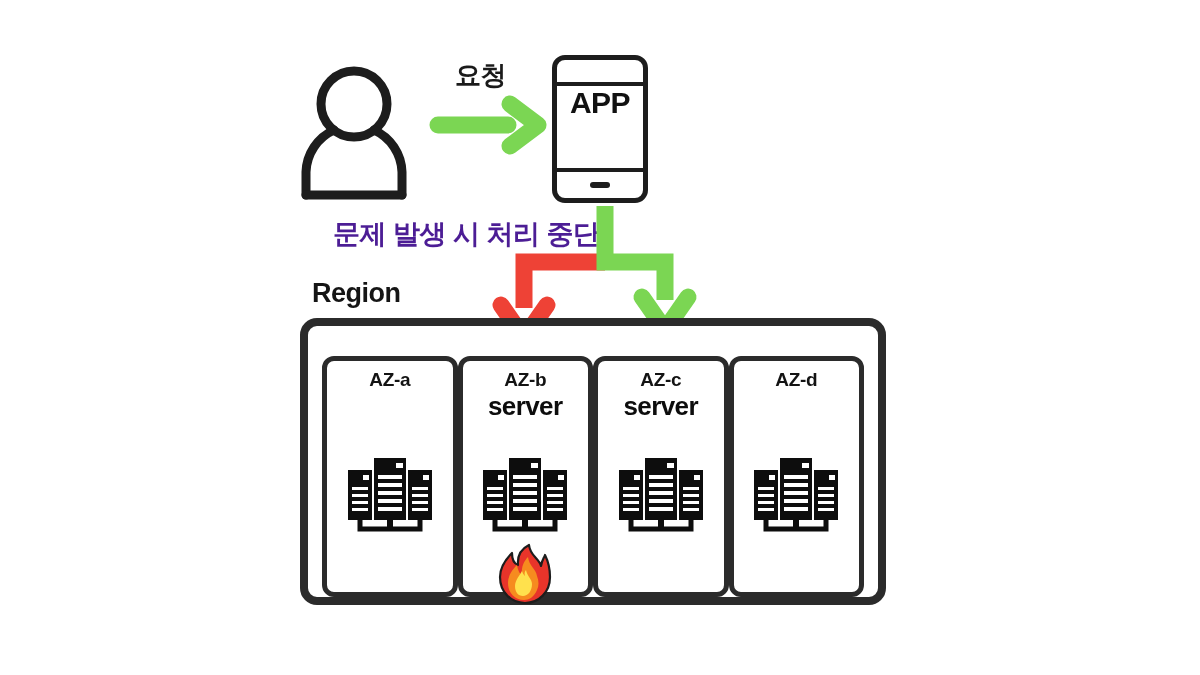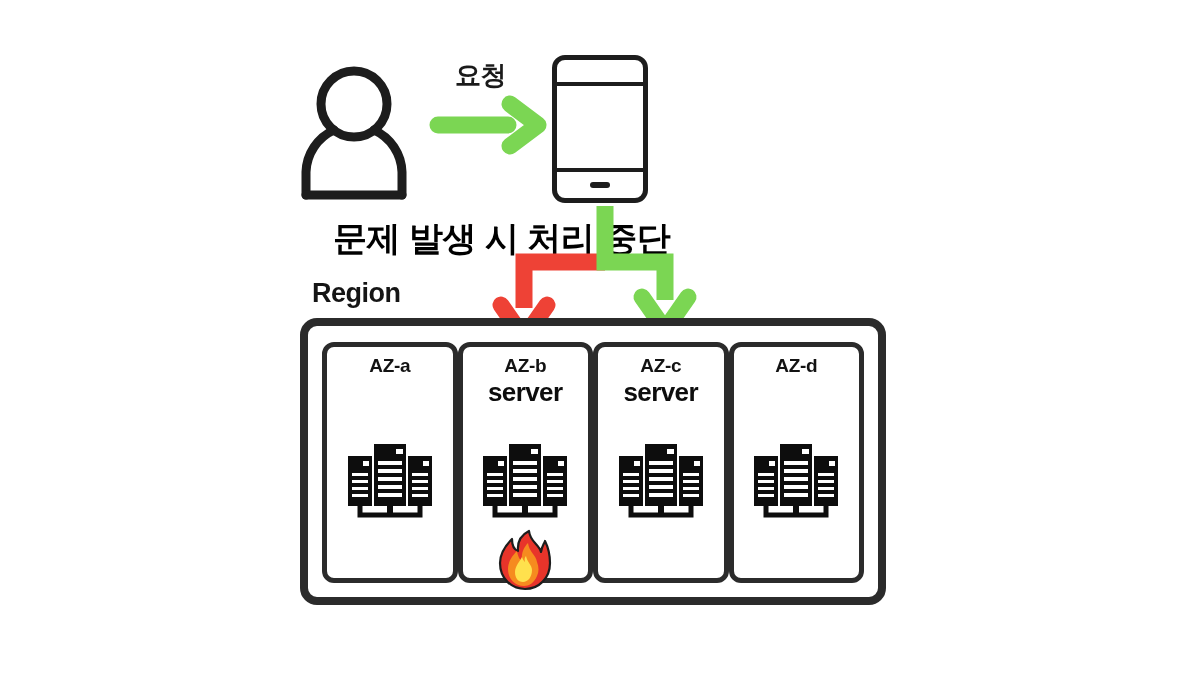--- a/index.html
+++ b/index.html
@@ -27,24 +27,24 @@
   .label-req {
     left: 455px; top: 58px;
     font-size: 26px;
     font-weight: 700;
     letter-spacing: -0.5px;
     color: #1a1a1a;
     white-space: nowrap;
   }
   .label-fail {
     left: 333px; top: 216px;
-    font-size: 34px;
+    font-size: 27px;
     font-weight: 700;
     letter-spacing: -0.5px;
-    color: #000000;
+    color: #4c1d95;
     white-space: nowrap;
   }
   .label-region {
     left: 312px; top: 278px;
     font-size: 27px;
     font-weight: 800;
     letter-spacing: -0.5px;
     color: #151515;
     white-space: nowrap;
   }
@@ -109,21 +109,21 @@
   .region {
     left: 300px; top: 318px;
     width: 586px; height: 287px;
     border: 8px solid #2b2b2b;
     border-radius: 17px;
     box-sizing: border-box;
     background: #ffffff;
   }
   .az-row {
     position: absolute;
-    left: 14px; top: 16px;
+    left: 14px; top: 30px;
     width: 542px; height: 241px;
     display: flex;
   }
   .az {
     flex: 1 1 0;
     border: 5px solid #2b2b2b;
     border-radius: 12px;
     box-sizing: border-box;
     background: #ffffff;
     position: relative;
@@ -182,20 +182,23 @@
     <svg width="118" height="50" viewBox="0 0 118 50" aria-hidden="true">
       <line x1="6" y1="25" x2="76" y2="25" stroke="#7BD653" stroke-width="17" stroke-linecap="round"></line>
       <path d="M78 4 L106 25 L78 46" fill="none" stroke="#7BD653" stroke-width="17" stroke-linecap="round" stroke-linejoin="round"></path>
     </svg>
   </div>
 
   <div class="abs label-req">요청</div>
 
   <div class="abs phone">
     <div class="abs phone-top-line"></div>
+    <div class="abs phone-screen">
+      <div class="abs app-text">APP</div>
+    </div>
     <div class="abs phone-bot-line"></div>
     <div class="abs phone-home"></div>
   </div>
 
   <div class="abs label-fail">문제 발생 시 처리 중단</div>
 
   <div class="abs conn">
     <svg width="220" height="150" viewBox="0 0 220 150" aria-hidden="true">
 
       <g>

